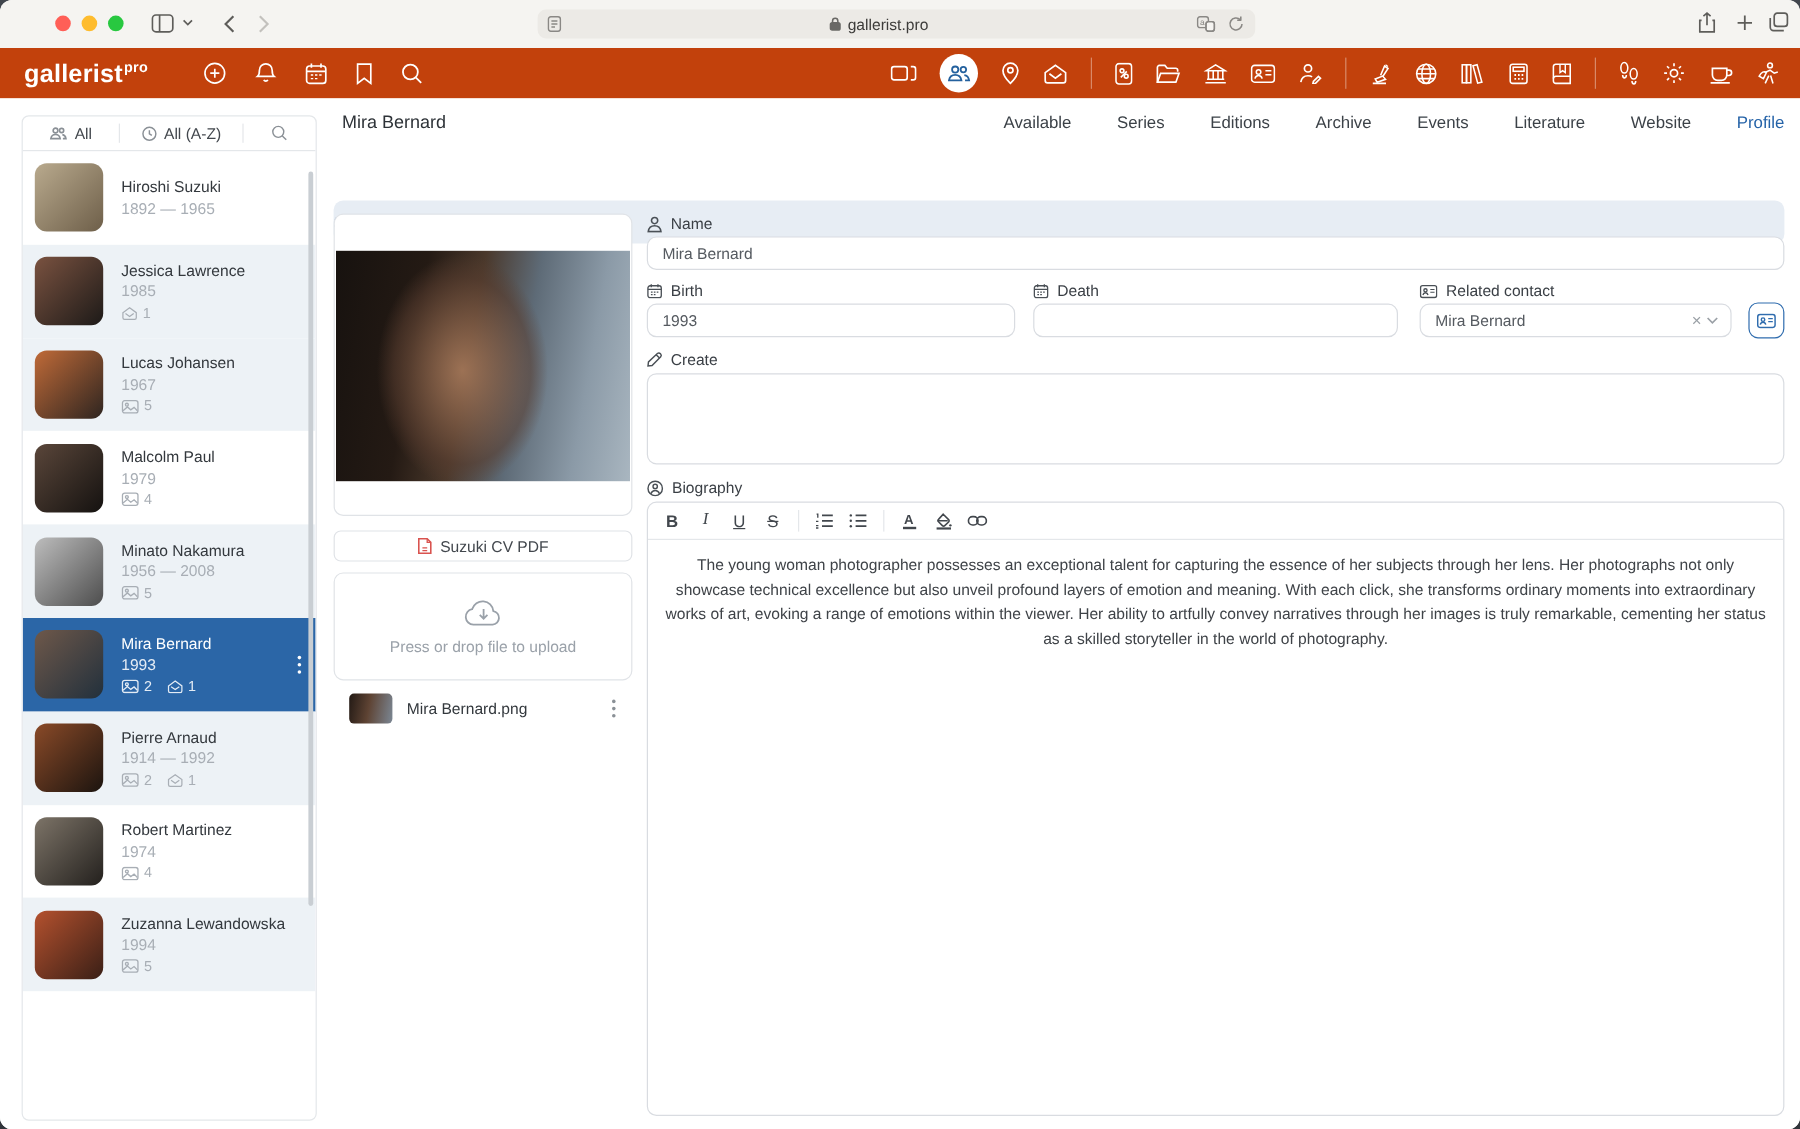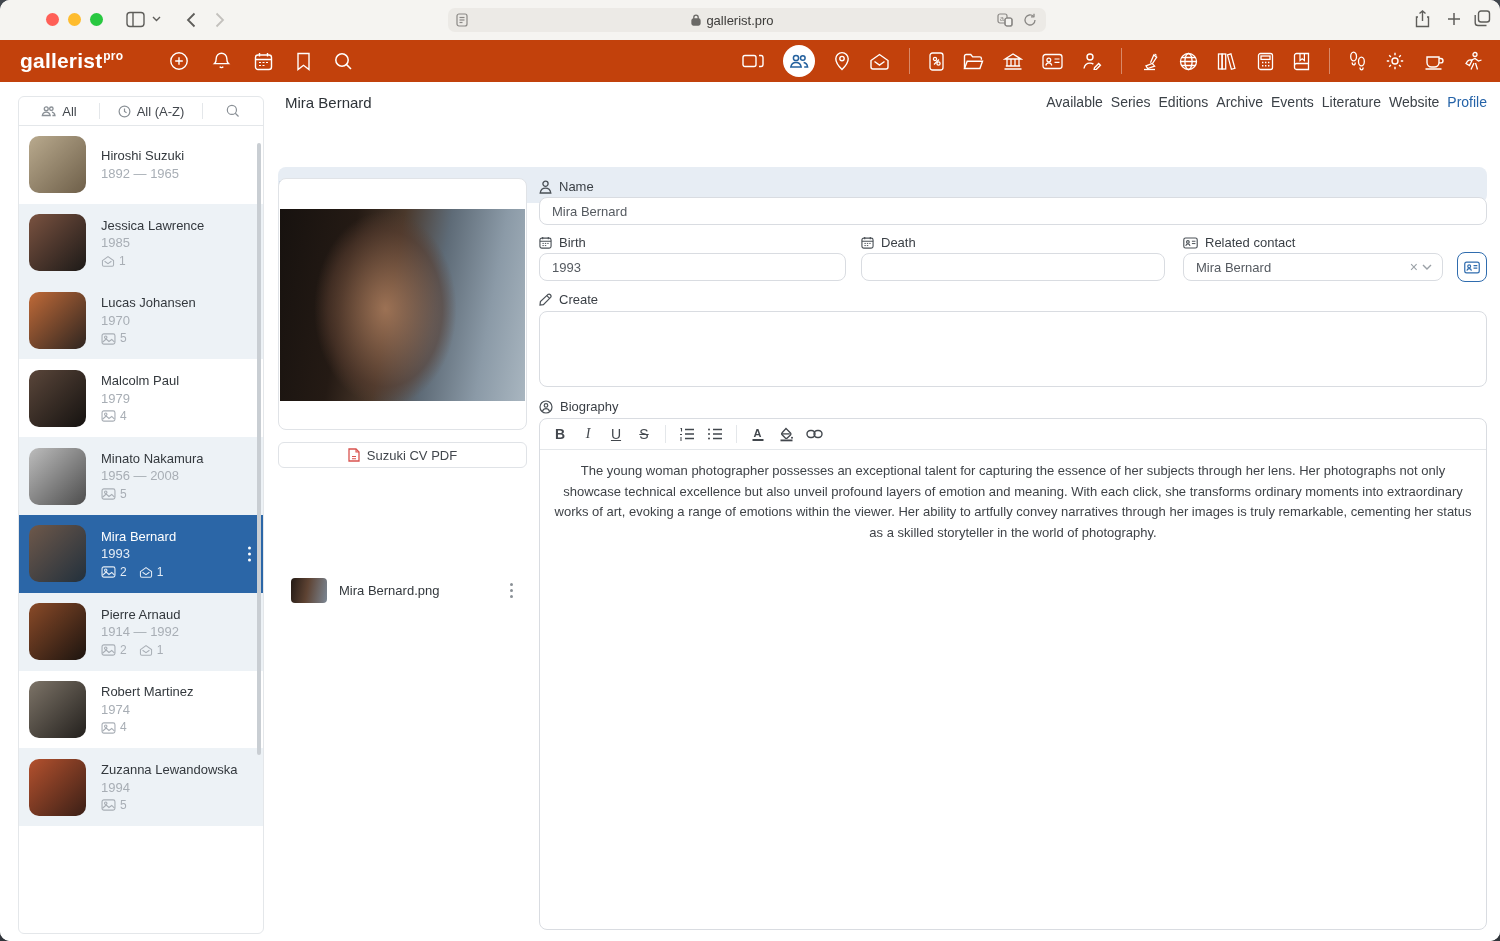--- a/index.html
+++ b/index.html
@@ -50,21 +50,21 @@
   .a-counts{font-size:12px;color:#a8aeb5;display:flex;gap:12px;align-items:center;margin-top:1px;}
   .a-counts .cnt{display:flex;align-items:center;gap:4px;}
   .artist-row.selected .a-name{color:#fff;}
   .artist-row.selected .a-years{color:#e4ecf5;}
   .artist-row.selected .a-counts{color:#e4ecf5;}
   .kebab{position:absolute;right:8px;top:50%;transform:translateY(-50%);display:flex;flex-direction:column;gap:3px;padding:4px;}
   .kebab i{width:3px;height:3px;border-radius:50%;background:#fff;display:block;}
   .sb-scroll{position:absolute;right:2px;top:46px;width:4px;height:612px;border-radius:2px;background:#c9ced3;}
   
   .page-title{position:absolute;left:285px;top:12px;font-size:15px;font-weight:500;color:#2e3338;}
-  .tabs{position:absolute;right:13px;top:12px;display:flex;gap:8px;font-size:14px;color:#3c4248;}
+  .tabs{position:absolute;right:13px;top:12px;display:flex;gap:38px;font-size:14px;color:#3c4248;}
   .tabs .tab{cursor:pointer;}
   .tabs .tab.active{color:#2563A8;}
   .savebar{position:absolute;left:278px;top:45px;width:1209px;height:36px;background:#e7edf4;border-radius:8px;display:flex;align-items:center;justify-content:flex-start;color:#2a66ad;font-size:13px;cursor:pointer;margin-top:40px;}
   
   .photo-card{position:absolute;left:278px;top:96px;width:249px;height:252px;border:1px solid #e0e3e7;border-radius:8px;background:#fff;box-sizing:border-box;}
   .photo{position:absolute;left:1px;right:1px;top:30px;height:192px;
     background:
       radial-gradient(95px 130px at 43% 52%, rgba(171,124,92,.85), rgba(90,62,48,.55) 60%, rgba(0,0,0,0) 75%),
       linear-gradient(100deg,#17120f 0%,#241a14 28%,#4a382b 45%,#5e6b77 62%,#8b9aa7 82%,#a9b6c0 100%);}
   .cv-btn{position:absolute;left:278px;top:360px;width:249px;height:26px;border:1px solid #e0e3e7;border-radius:6px;background:#fff;display:flex;align-items:center;justify-content:center;gap:7px;color:#42474d;font-size:13px;box-sizing:border-box;cursor:pointer;}
@@ -412,21 +412,21 @@
                   </span>
                   <span>1</span>
                 </span>
               </div>
             </span>
           </div>
           <div class="artist-row alt">
             <span class="a-thumb" style="background: linear-gradient(135deg, rgb(192, 106, 56), rgb(46, 37, 32));"></span>
             <span class="a-info">
               <div class="a-name">Lucas Johansen</div>
-              <div class="a-years">1970</div>
+              <div class="a-years">1967</div>
               <div class="a-counts">
                 <span class="cnt">
                   <span class="gico">
                     <svg width="15" height="12" viewBox="0 0 16 13" fill="none" stroke="currentColor" stroke-width="1.2">
                       <rect x="1" y="1" width="14" height="11" rx="2"></rect>
                       <circle cx="5" cy="4.6" r="1.3"></circle>
                       <path d="M1.5 10l4-3.4 3 2.6 3-2.2 3 3"></path>
                     </svg>
                   </span>
                   <span>5</span>
@@ -599,20 +599,29 @@
       <span class="gico">
         <svg width="12" height="14" viewBox="0 0 12 14" fill="none" stroke="#d9534f" stroke-width="1.3">
             <path d="M1 1h7l3 3v9H1z"></path>
             <path d="M8 1v3h3" stroke-width="1.1"></path>
             <path d="M4 8.5h4M4 10.8h4" stroke-width="1.1"></path>
           </svg>
       </span>
       <span>Suzuki CV PDF</span>
     </div>
 
+    <div class="upload-card">
+      <span class="gico">
+        <svg width="34" height="24" viewBox="0 0 34 24" fill="none" stroke="#9aa1a9" stroke-width="1.5">
+            <path d="M8.5 21.5a6.5 6.5 0 01-1-12.9 9 9 0 0117.6 1.6 5.7 5.7 0 01-.6 11.3H8.5z"></path>
+            <path d="M17 8.5v8M13.8 13.4l3.2 3.2 3.2-3.2"></path>
+          </svg>
+      </span>
+      <span class="hint">Press or drop file to upload</span>
+    </div>
 
     <div class="file-row">
       <span class="file-thumb"></span>
       <span class="file-name">Mira Bernard.png</span>
       <span class="file-kebab">
           <i></i>
           <i></i>
           <i></i>
         </span>
     </div>

